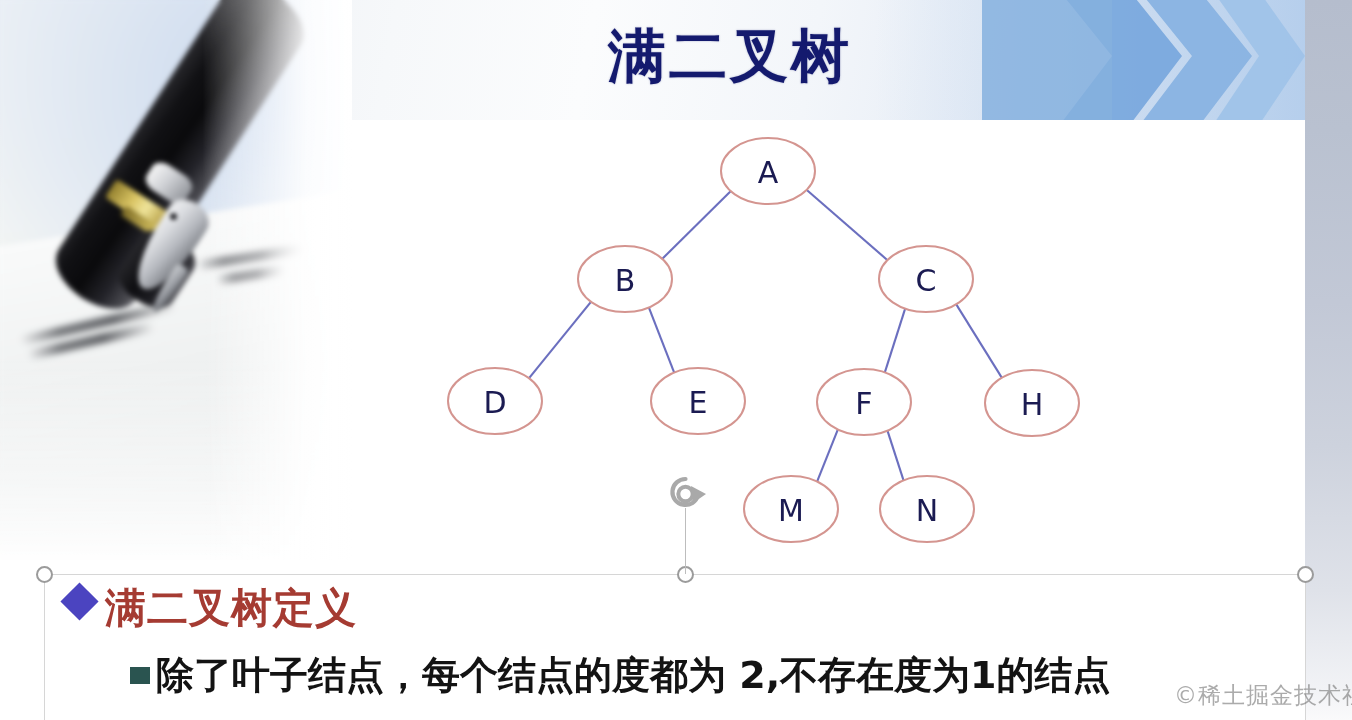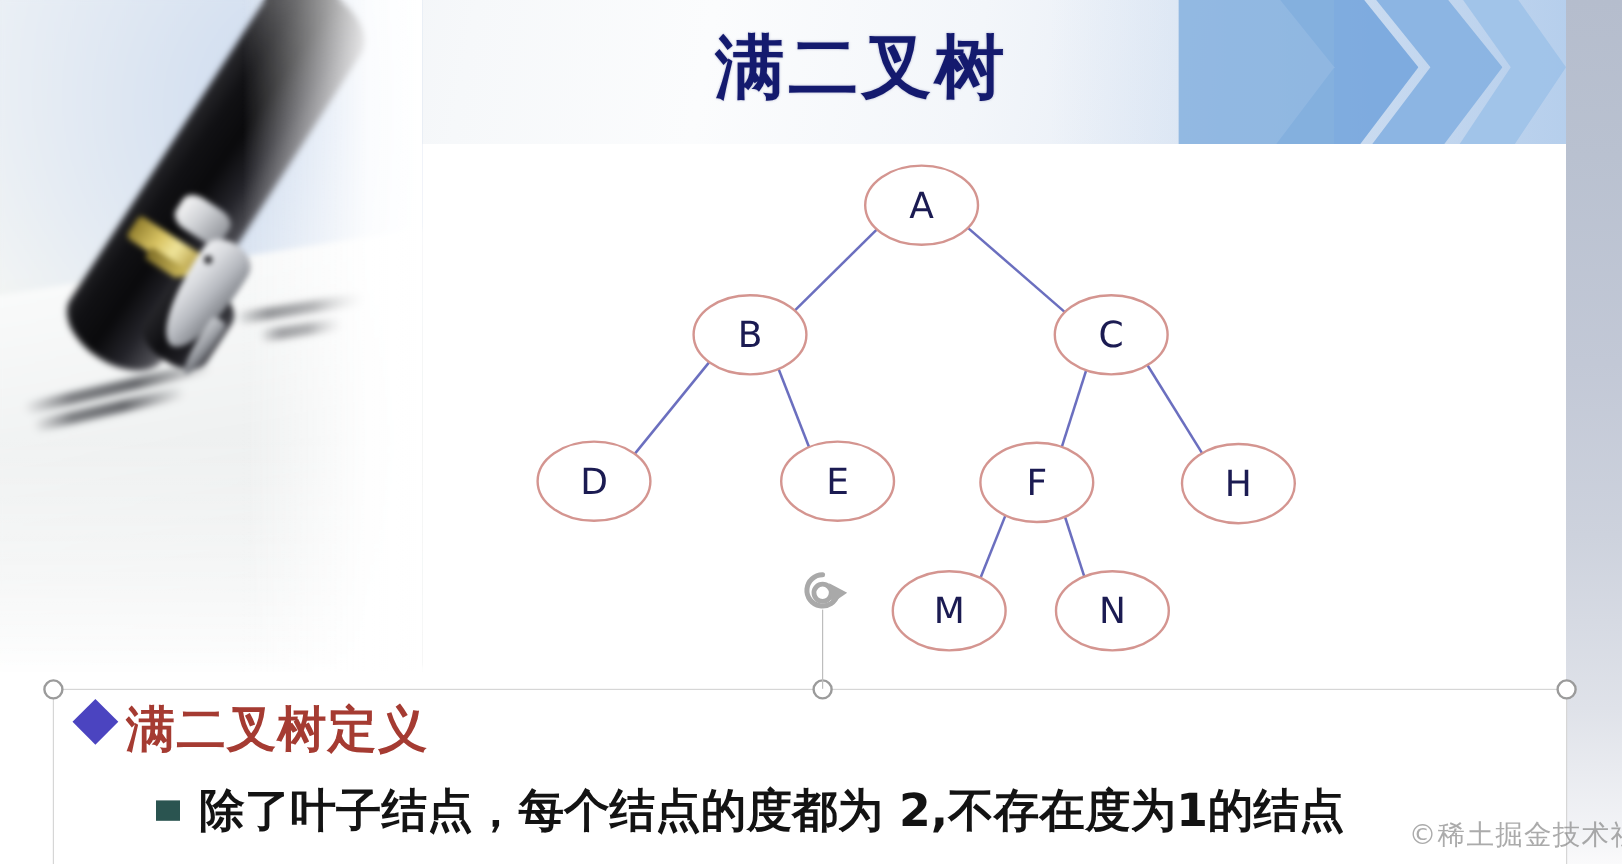--- a/index.html
+++ b/index.html
@@ -173,21 +173,21 @@
   .canvas-white {
     position: absolute;
     left: 330px; top: 120px;
     width: 975px; height: 600px;
     background: #ffffff;
   }
 
   
   .slide-title {
     position: absolute;
-    left: 508px; top: 18px;
+    left: 520px; top: 18px;
     width: 420px;
     text-align: center;
     font-size: 58px;
     font-weight: 700;
     letter-spacing: 3px;
     color: #141a6e;
     text-shadow: 0 0 2px rgba(20,26,110,.35);
     font-family: "DejaVu Sans", "Liberation Sans", sans-serif;
     white-space: nowrap;
   }
@@ -269,21 +269,21 @@
     color: #a53b32;
     letter-spacing: 1px;
     white-space: nowrap;
     line-height: 1;
   }
   .bullet-line {
     position: absolute;
     left: 130px; top: 655px;
     display: flex;
     align-items: center;
-    gap: 16px;
+    gap: 6px;
   }
   .square-bullet {
     width: 20px; height: 17px;
     background: #2a5450;
     flex: 0 0 auto;
   }
   .bullet-text {
     font-family: "DejaVu Sans", "Liberation Sans", sans-serif;
     font-size: 38px;
     font-weight: 700;

